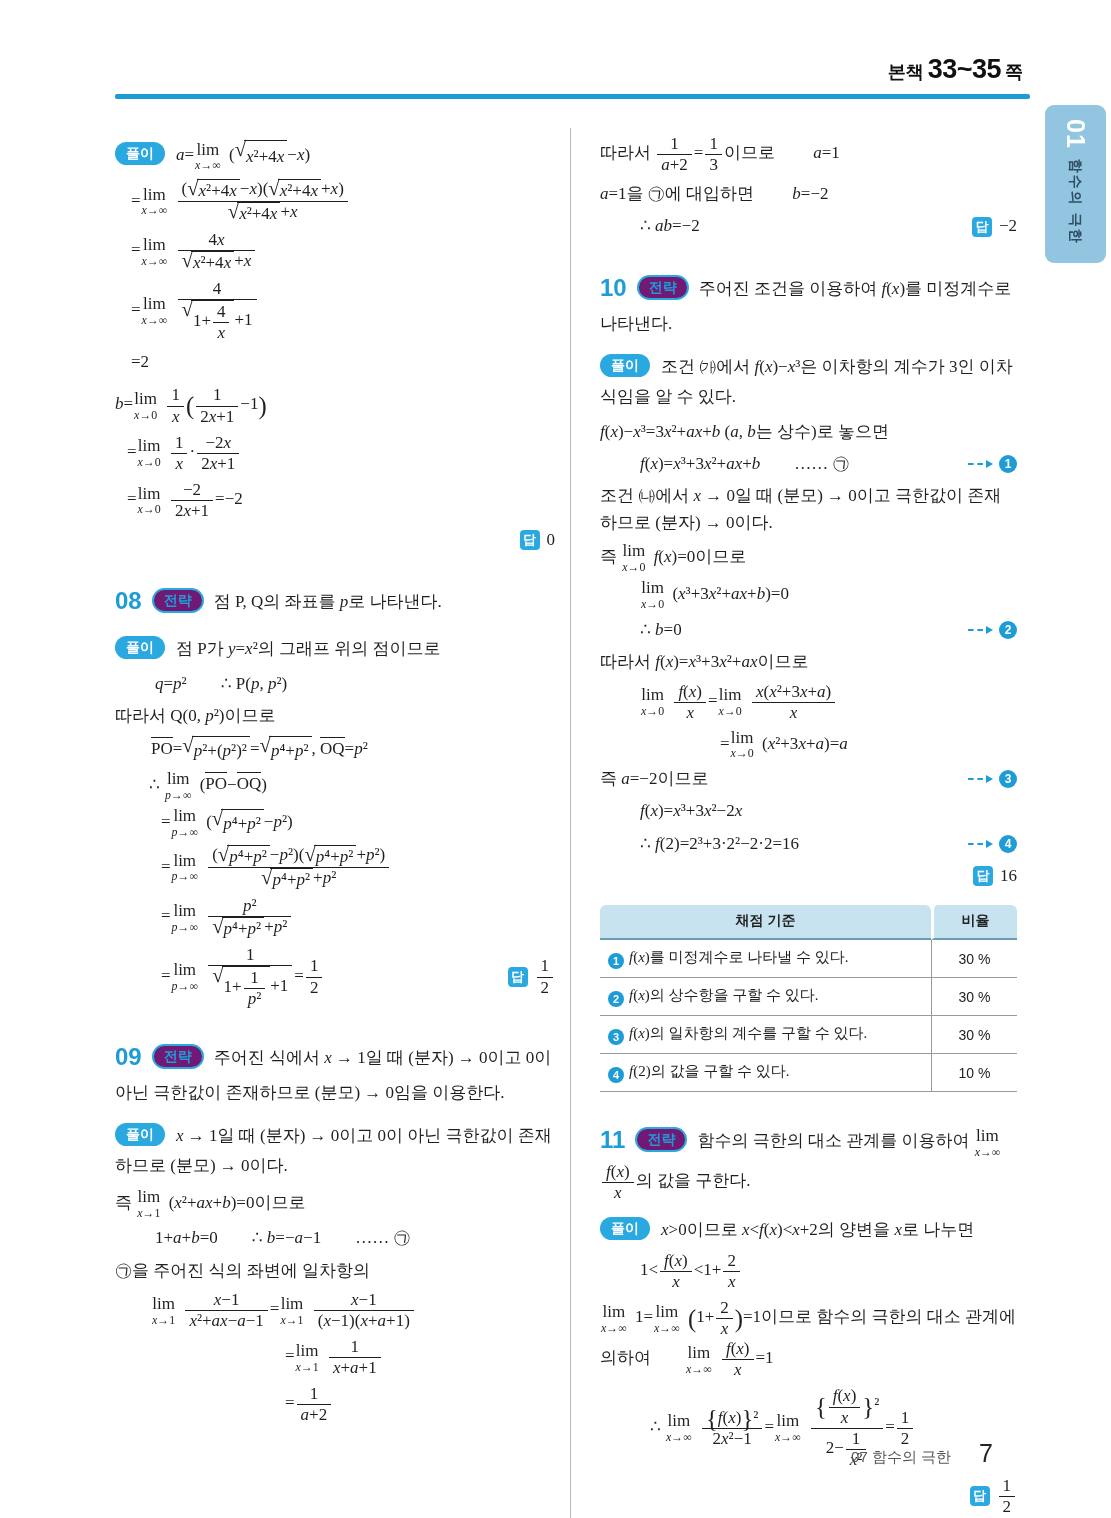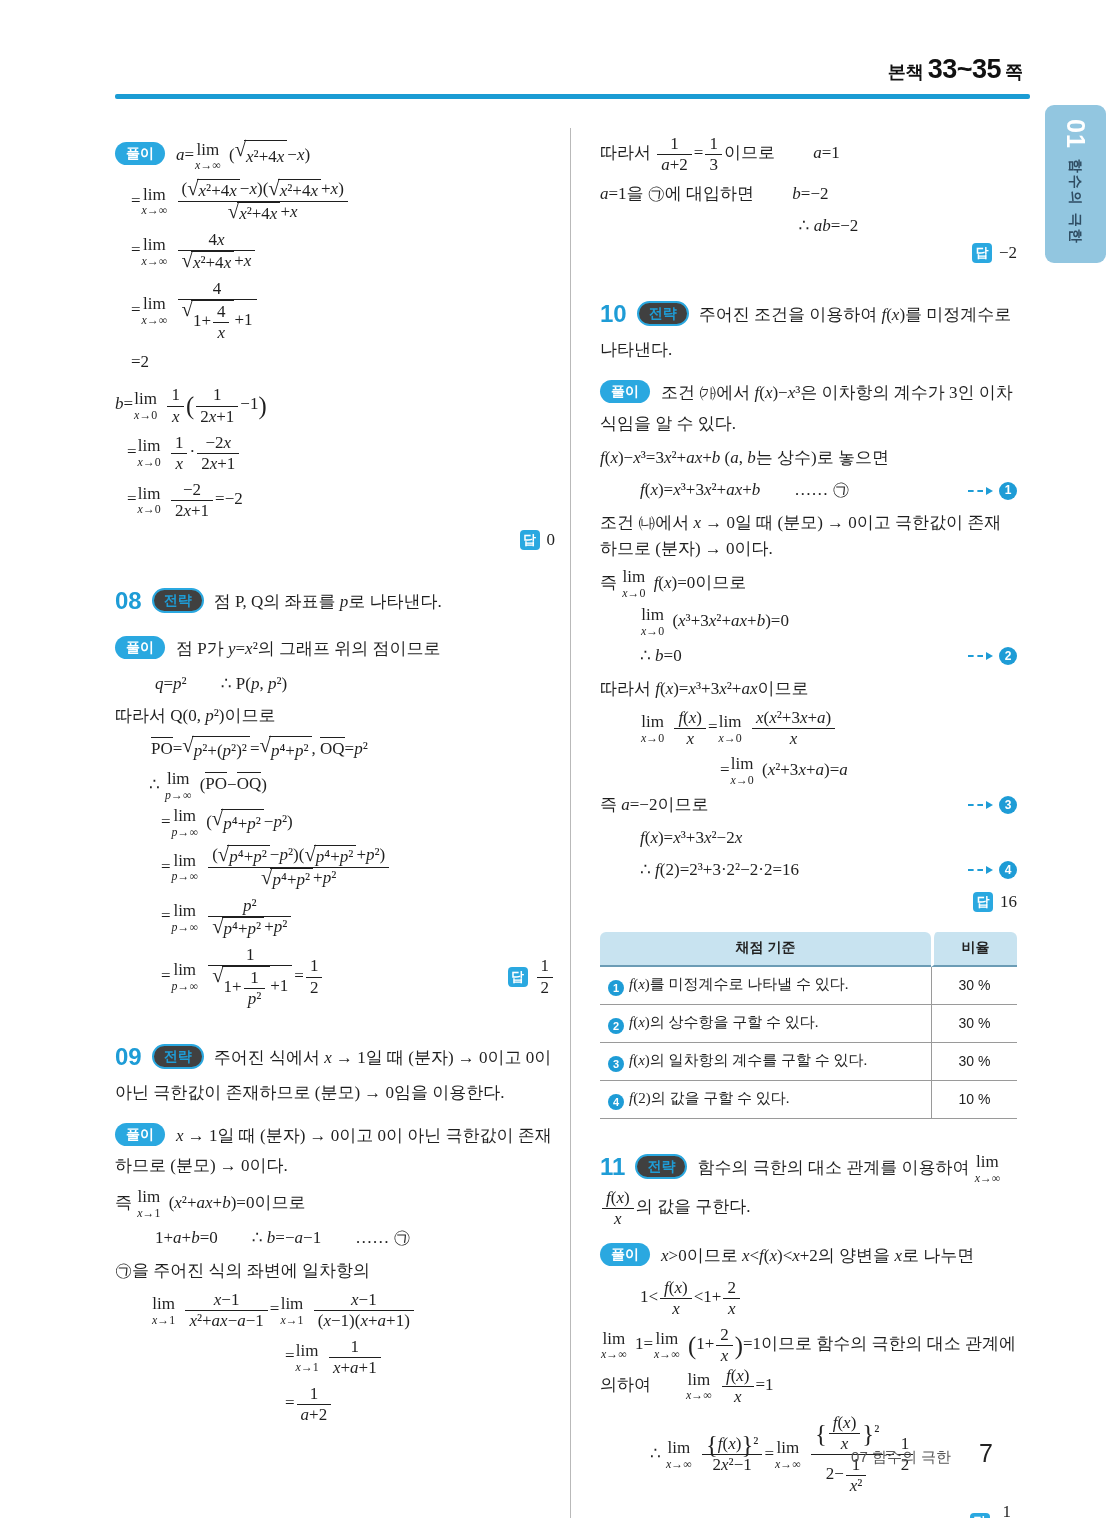--- a/index.html
+++ b/index.html
@@ -36,21 +36,21 @@
   .mline{display:flex; align-items:center; margin:6px 0; font-size:17px; line-height:1.55;}
   .mcontent{flex:1 1 auto; min-width:0;}
   .rightbit{flex:0 0 auto; margin-left:auto; display:inline-flex; align-items:center; gap:7px; padding-left:8px;}
   .prob{margin:26px 0 10px; line-height:1.8; font-size:17px;}
   .solline{margin:12px 0 6px; line-height:1.8; font-size:17px;}
   .ptext{font-size:17px;}
   .pnum{color:var(--accent); font-weight:bold; font-size:24px; font-family:"Liberation Sans",sans-serif;
         margin-right:10px; vertical-align:-2px;}
   .strat{display:inline-block; border:2px solid var(--badge); color:var(--accent); border-radius:999px;
          font-family:"Liberation Sans",sans-serif; font-weight:bold; font-size:14px; line-height:1;
-         padding:3px 10px 4px; margin-right:10px; vertical-align:2px; background:#404040;}
+         padding:3px 10px 4px; margin-right:10px; vertical-align:2px; background:#701a75;}
   .solbadge{display:inline-block; background:var(--badge); color:#fff; border-radius:999px;
             font-family:"Liberation Sans",sans-serif; font-weight:bold; font-size:14px; line-height:1;
             padding:4px 11px 5px; margin-right:11px; vertical-align:2px;}
   .ansbadge{display:inline-flex; align-items:center; justify-content:center; width:20px; height:20px;
             background:var(--badge); color:#fff; border-radius:4px; font-family:"Liberation Sans",sans-serif;
             font-weight:bold; font-size:13px;}
   .ansval{font-size:17px;}
 
   
   i{font-style:italic;}
@@ -348,21 +348,21 @@
               <span class="fnum">1</span>
               <span class="fden"><i>a</i>+2</span>
             </span>=<span class="frac">
               <span class="fnum">1</span>
               <span class="fden">3</span>
             </span>이므로<span class="qgap"></span> <i>a</i>=1</span>
         </div>
         <div class="mline">
           <span class="mcontent"><i>a</i>=1을 ㉠에 대입하면<span class="qgap"></span> <i>b</i>=−2</span>
         </div>
-        <div class="mline" style="padding-left: 40px; flex-direction: column;">
+        <div class="mline" style="padding-left: 40px;">
           <span class="mcontent">∴ <i>ab</i>=−2</span>
           <span class="rightbit">
             <span class="ansbadge">답</span>
             <span class="ansval">−2</span>
           </span>
         </div>
         <div class="prob"><span class="pnum">10</span><span class="strat">전략</span><span class="ptext">주어진 조건을 이용하여 <i>f</i>(<i>x</i>)를 미정계수로 나타낸다.</span></div>
         <div class="solline"><span class="solbadge">풀이</span><span class="ptext">조건 ㈎에서 <i>f</i>(<i>x</i>)−<i>x</i>³은 이차항의 계수가 3인 이차식임을 알 수 있다.</span></div>
         <div class="mline">
           <span class="mcontent"><i>f</i>(<i>x</i>)−<i>x</i>³=3<i>x</i>²+<i>ax</i>+<i>b</i> (<i>a</i>, <i>b</i>는 상수)로 놓으면</span>

